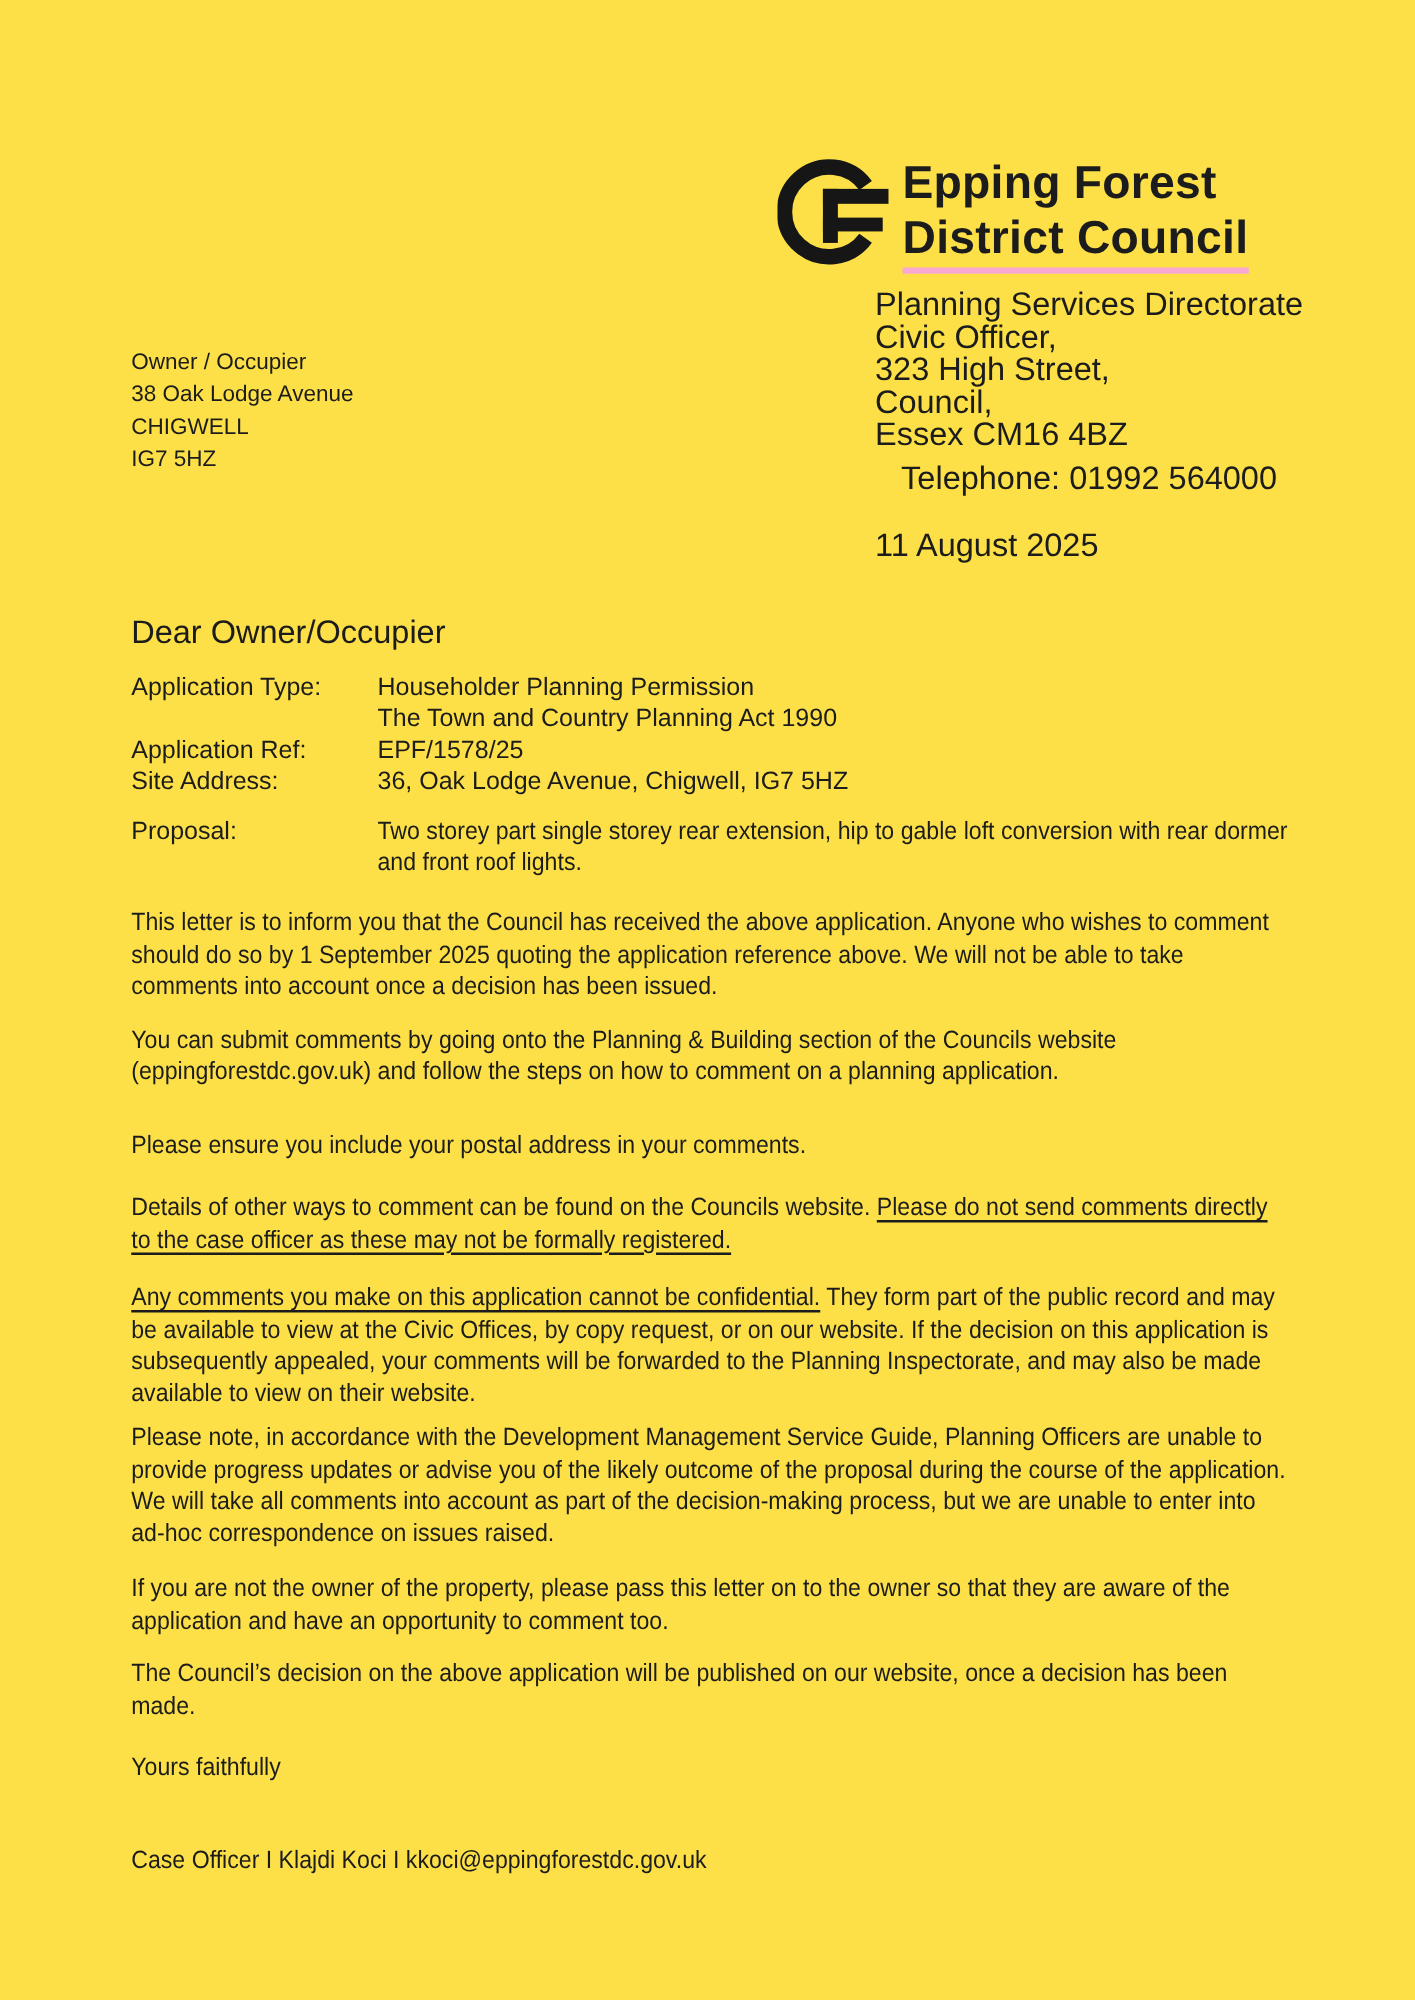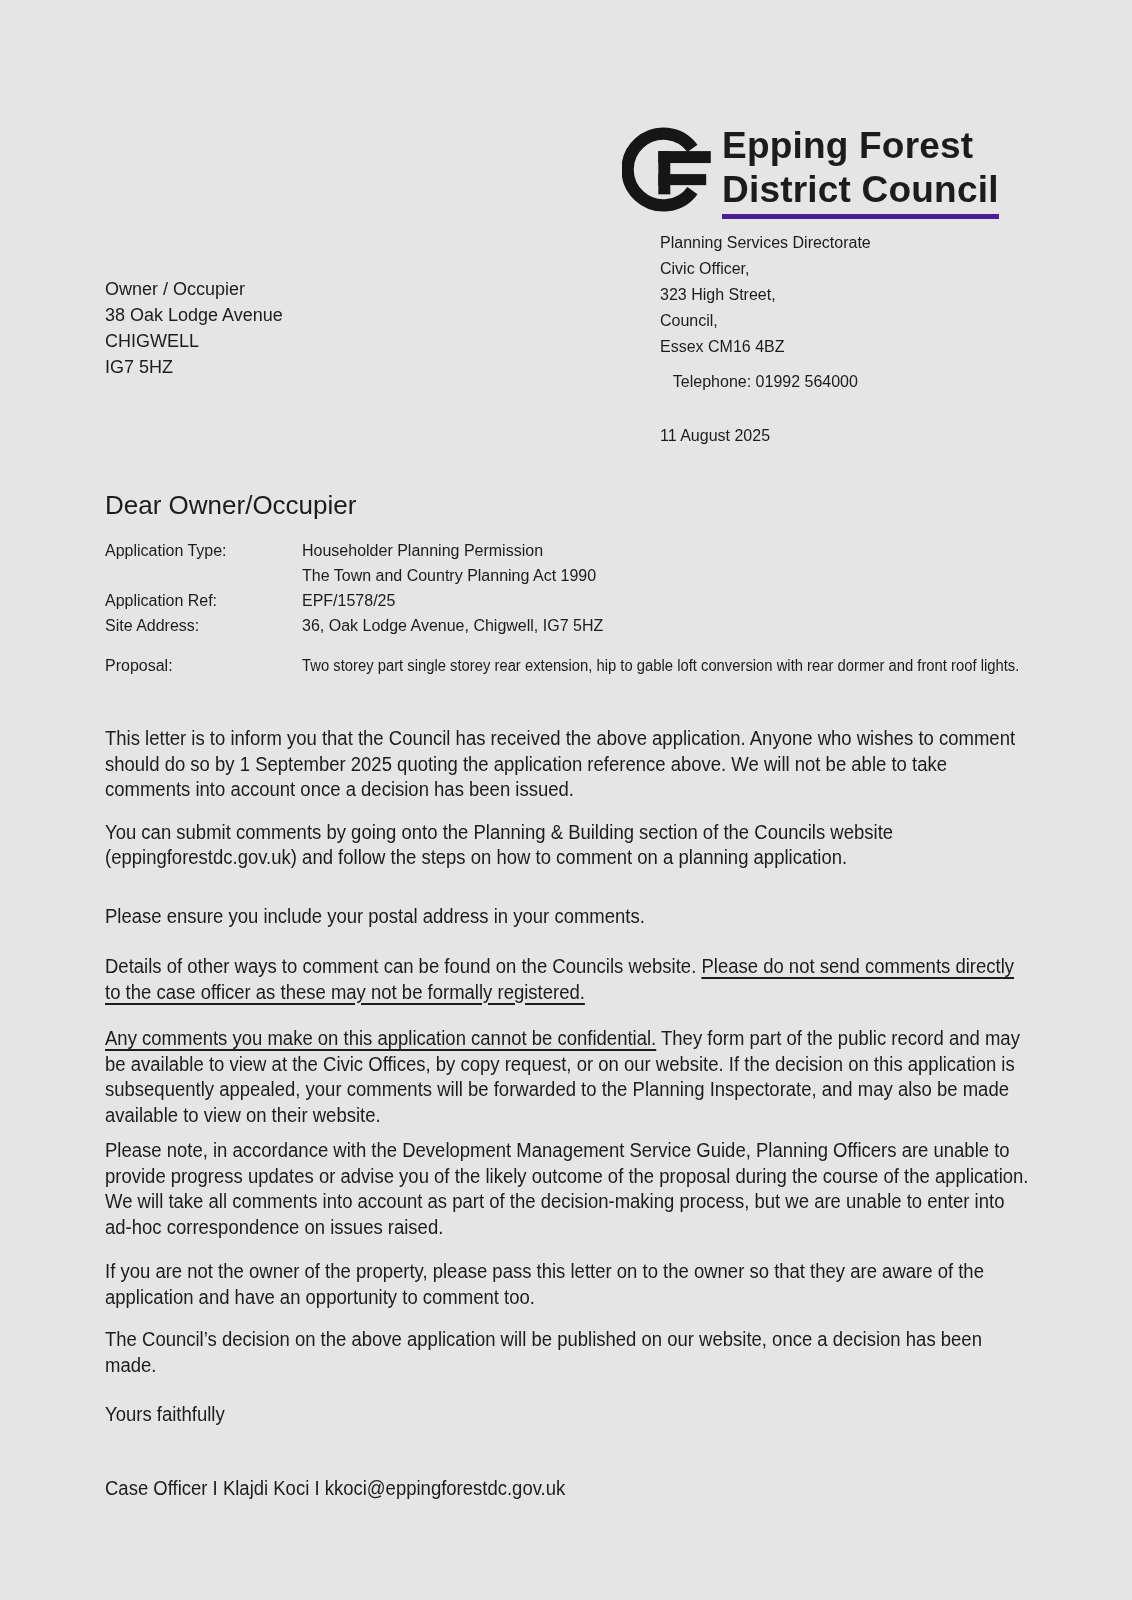--- a/index.html
+++ b/index.html
@@ -4,41 +4,41 @@
 <style>
   * { margin: 0; padding: 0; box-sizing: border-box; }
   html, body { background: #ffffff; }
   body {
     width: 1132px; height: 1600px;
     font-family: "Liberation Sans", sans-serif;
     color: #1c1c1c;
     position: relative;
     overflow: hidden;
   }
-  .page { position: absolute; inset: 0; background: #e5e5e5; }
+  .page { position: absolute; inset: 0; background: #fde047; }
 
   
   .logo-block { position: absolute; left: 622px; top: 120px; display: flex; align-items: flex-start; }
   .logo-mark { width: 92px; height: 99px; flex: none; }
   .logo-text { margin-left: 8px; padding-top: 4px; font-size: 37px; font-weight: 700; line-height: 44px; letter-spacing: 0.2px; white-space: nowrap; }
-  .logo-underline { display: inline-block; border-bottom: 5px solid #4c1d95; padding-bottom: 2px; }
+  .logo-underline { display: inline-block; border-bottom: 5px solid #f9a8d4; padding-bottom: 2px; }
 
   
-  .sender { position: absolute; left: 660px; top: 230px; font-size: 16px; line-height: 26px; }
+  .sender { position: absolute; left: 700px; top: 230px; font-size: 26px; line-height: 26px; }
   .sender-tel { margin-top: 9px; text-align: center; }
   .sender-date { margin-top: 28px; }
 
   
   .recipient { position: absolute; left: 105px; top: 276px; font-size: 18px; line-height: 26px; }
 
   
   .salutation { position: absolute; left: 105px; top: 490px; font-size: 26px; }
 
   
-  .details { position: absolute; left: 105px; top: 538px; font-size: 16px; line-height: 25px; width: 960px; }
+  .details { position: absolute; left: 105px; top: 538px; font-size: 20px; line-height: 25px; width: 960px; }
   .drow { display: flex; }
   .dlbl { width: 197px; flex: none; }
   .dval { flex: 1; }
   .proposal-row { margin-top: 15px; }
   .narrow-cell { width: 800px; transform: scaleX(0.925); transform-origin: 0 0; }
 
   
   .letter-body {
     position: absolute; left: 105px; top: 726px;
     width: 1000px; transform: scaleX(0.925); transform-origin: 0 0;

